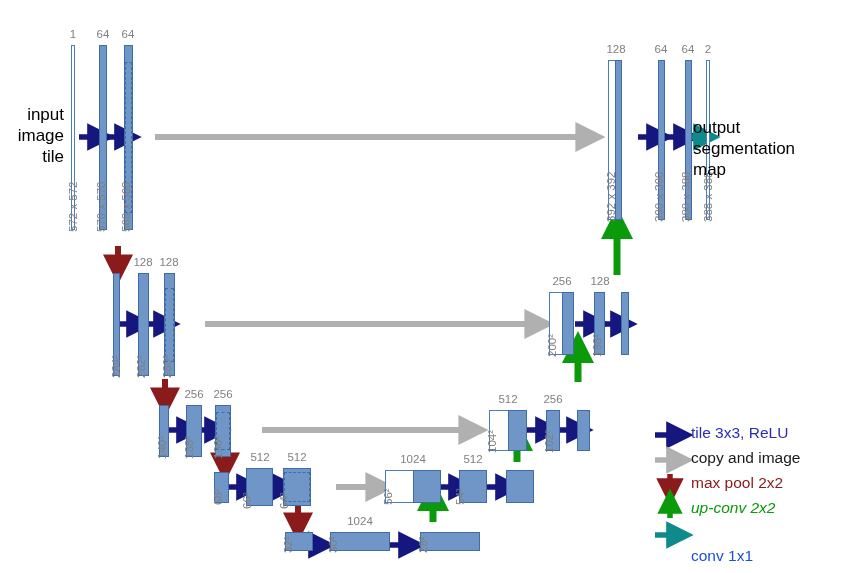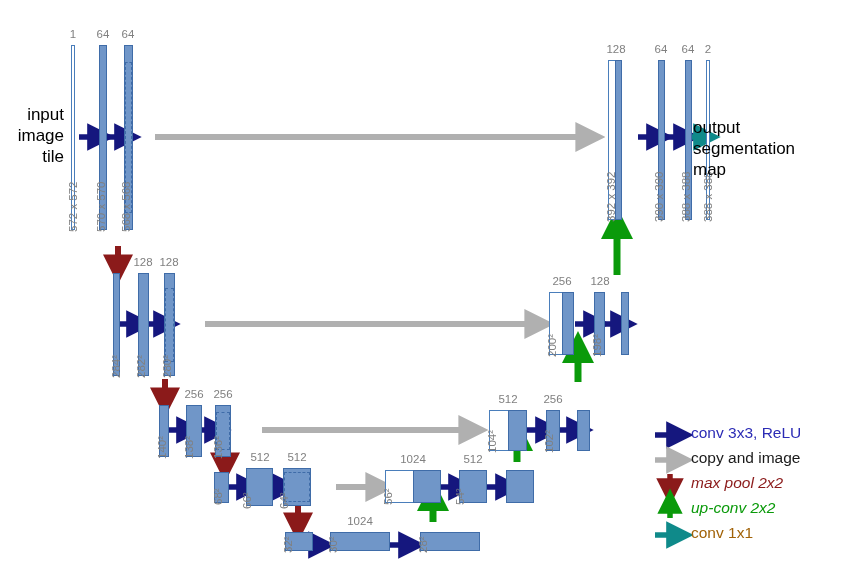--- a/index.html
+++ b/index.html
@@ -213,46 +213,46 @@
 
   <div class="blk" style="left:420px;top:532px;width:60px;height:19px;"></div>
   <div class="szlabel" style="left:417px;top:553px;">28²</div>
 
   <div style="position:absolute;left:655px;top:424px;">
 
     <div class="legrow" style="left:0px;top:0px;">
       <svg width="34" height="21">
         <line x1="0" y1="11" x2="20" y2="11" stroke="#15177e" stroke-width="5.5" marker-end="url(#mBlue)"></line>
       </svg>
-      <span class="leglabel" style="color:#2b2bb5;">conv 3x3, ReLU</span>
+      <span class="leglabel" style="color:#2b2bb5;">tile 3x3, ReLU</span>
     </div>
 
     <div class="legrow" style="left:0px;top:25px;">
       <svg width="34" height="21">
         <line x1="0" y1="11" x2="20" y2="11" stroke="#b0b0b0" stroke-width="5.5" marker-end="url(#mGray)"></line>
       </svg>
       <span class="leglabel" style="color:#1a1a1a;">copy and image</span>
     </div>
 
     <div class="legrow" style="left:0px;top:50px;">
       <svg width="34" height="21">
         <line x1="15" y1="0" x2="15" y2="13" stroke="#8b1a1a" stroke-width="5.5" marker-end="url(#mRed)"></line>
       </svg>
-      <span class="leglabel" style="color:#8b1a1a;font-style:italic;">max pool 2x2</span>
+      <span class="leglabel" style="color:#8b1a1a;">max pool 2x2</span>
     </div>
 
     <div class="legrow" style="left:0px;top:75px;">
       <svg width="34" height="21">
         <line x1="15" y1="19" x2="15" y2="6" stroke="#0a9a0a" stroke-width="5.5" marker-end="url(#mGreen)"></line>
       </svg>
       <span class="leglabel" style="color:#0a9a0a;font-style:italic;">up-conv 2x2</span>
     </div>
 
     <div class="legrow" style="left:0px;top:100px;">
       <svg width="34" height="21">
         <line x1="0" y1="11" x2="20" y2="11" stroke="#0f8a8a" stroke-width="5.5" marker-end="url(#mTeal)"></line>
       </svg>
-      <span class="leglabel" style="color:#a16207;">conv 1x1</span>
+      <span class="leglabel" style="color:#1d4ed8;margin-top:23px;">conv 1x1</span>
     </div>
 
   </div>
 
 </div>
 
 </body></html>

